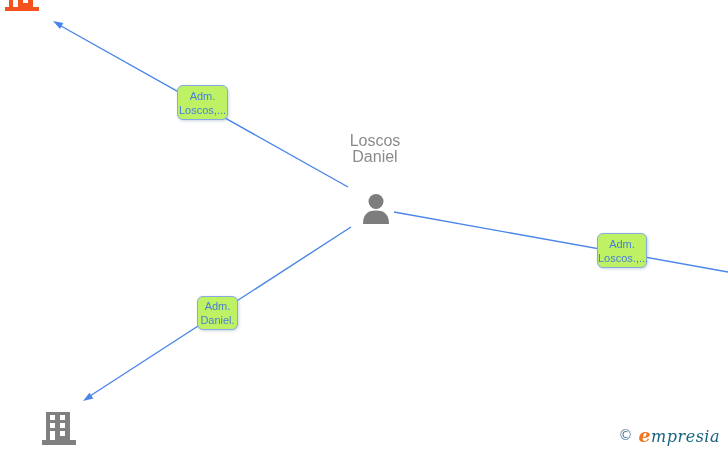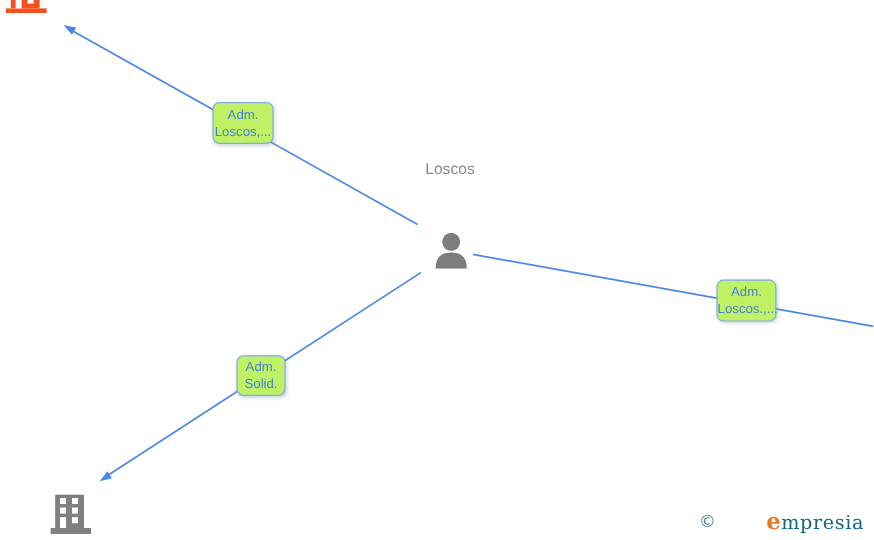--- a/index.html
+++ b/index.html
@@ -39,21 +39,21 @@
   #label-solid-right { left: 597px; top: 233px; width: 50px; height: 35px; }
   #label-solid-left  { left: 197px; top: 296px; width: 41px; height: 34px; }
 
   #person-name {
     position: absolute;
     left: 325px; top: 133px;
     width: 100px;
     z-index: 2;
     text-align: center;
     color: #8a8a8a;
-    font-size: 13px;
+    font-size: 16px;
     line-height: 16px;
   }
   #person-node {
     position: absolute;
     left: 362px; top: 194px;
     width: 28px; height: 30px;
     z-index: 2;
     cursor: pointer;
   }
   #company-bottom-left {
@@ -81,24 +81,24 @@
     align-items: center;
     gap: 6px;
   }
   #watermark .copy {
     color: #4f7d98;
     font-size: 14px;
     font-family: "DejaVu Sans", sans-serif;
   }
   #watermark .brand {
     font-family: "DejaVu Serif", serif;
+    font-style: italic;
     font-size: 16px;
     color: #16657f;
     letter-spacing: 0.5px;
-    margin-left: 36px;
   }
   #watermark .brand .initial {
     color: #ee7623;
     font-size: 19px;
     font-weight: bold;
   }
 </style>
 </head>
 <body>
 
@@ -125,37 +125,38 @@
     </svg>
   </div>
 
   <div class="edge-label" id="label-unico">
     <span>Adm.</span>
     <span>Loscos,...</span>
   </div>
 
   <div id="person-name">
     <span style="display:block">Loscos</span>
+    <span style="display:block">Daniel</span>
   </div>
 
   <div id="person-node">
     <svg width="28" height="30" viewBox="0 0 28 30" xmlns="http://www.w3.org/2000/svg">
       <circle cx="14" cy="7.5" r="7.5" fill="#7d7d7d"></circle>
       <path d="M1,30 C1,19 7,16.5 14,16.5 C21,16.5 27,19 27,30 Z" fill="#7d7d7d"></path>
     </svg>
   </div>
 
   <div class="edge-label" id="label-solid-right">
     <span>Adm.</span>
     <span>Loscos.,...</span>
   </div>
 
   <div class="edge-label" id="label-solid-left">
     <span>Adm.</span>
-    <span>Solid.</span>
+    <span>Daniel.</span>
   </div>
 
   <div id="company-bottom-left">
     <svg width="34" height="33" viewBox="0 0 34 33" xmlns="http://www.w3.org/2000/svg">
       <rect x="4" y="0" width="24" height="28" fill="#808080"></rect>
       <rect x="0" y="28" width="34" height="5" fill="#808080"></rect>
       <rect x="8" y="3" width="5" height="5" fill="#ffffff"></rect>
       <rect x="18" y="3" width="5" height="5" fill="#ffffff"></rect>
       <rect x="8" y="11" width="5" height="5" fill="#ffffff"></rect>
       <rect x="18" y="11" width="5" height="5" fill="#ffffff"></rect>

